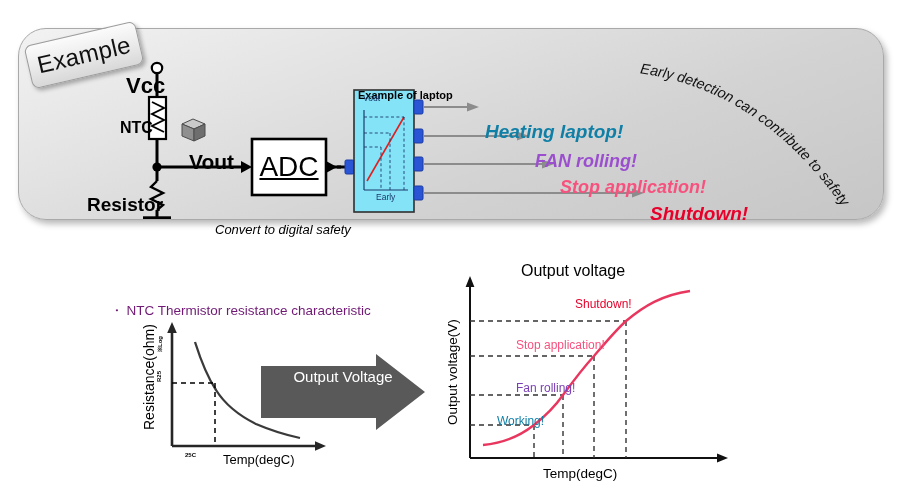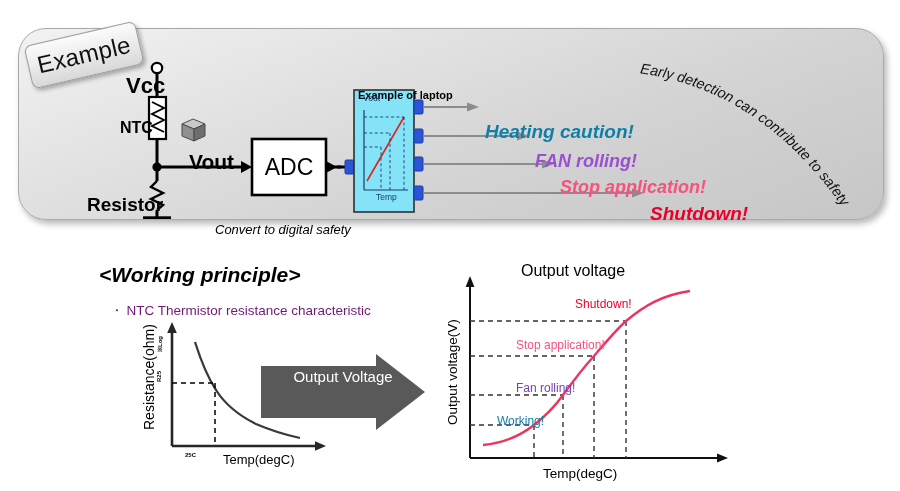--- a/index.html
+++ b/index.html
@@ -258,45 +258,44 @@
       </g>
     </svg>
 
     <div class="ctext" id="lbl-vcc">Vcc</div>
     <div class="ctext" id="lbl-ntc">NTC</div>
     <div class="ctext" id="lbl-vout">Vout</div>
     <div class="ctext" id="lbl-resistor">Resistor</div>
     <div class="ctext" id="lbl-convdig">Convert to digital safety</div>
     <div class="ctext" id="lbl-laptop">Example of laptop</div>
 
-    <div style="position:absolute;left:233px;top:110px;width:74px;height:56px;display:flex;align-items:center;justify-content:center;font-size:23px;color:#000;">ADC</div>
+    <div style="position:absolute;left:233px;top:110px;width:74px;height:56px;display:flex;align-items:center;justify-content:center;font-size:28px;color:#000;text-decoration:underline;">ADC</div>
 
     <div style="position:absolute;left:344px;top:64px;font-size:8.5px;color:#1b3a6b;">Vout</div>
-    <div style="position:absolute;left:357px;top:163px;font-size:8.5px;color:#1b3a6b;">Temp</div>
-
-    <div class="alert-msg" id="alert-0" style="color: rgb(15, 127, 166);">Heating caution!</div>
+    <div style="position:absolute;left:357px;top:163px;font-size:8.5px;color:#1b3a6b;">Early</div>
+
+    <div class="alert-msg" id="alert-0" style="color: rgb(15, 127, 166);">Heating laptop!</div>
     <div class="alert-msg" id="alert-1" style="color: rgb(155, 79, 207);">FAN rolling!</div>
     <div class="alert-msg" id="alert-2" style="color: rgb(247, 81, 126);">Stop application!</div>
     <div class="alert-msg" id="alert-3" style="color: rgb(232, 0, 42);">Shutdown!</div>
 
     <svg id="tagline-svg" viewBox="0 0 290 196">
       <defs>
         <path id="arcpath" d="M 18,22 Q 150,38 238,178" fill="none"></path>
       </defs>
       <text>
         <textPath href="#arcpath" startOffset="1%"><tspan id="tagline-tspan">Early detection can contribute to safety</tspan></textPath>
       </text>
     </svg>
 
     <div id="example-tag">
       <div class="tag-text">Example</div>
     </div>
   </div>
 
-  <div id="working-principle-title">&lt;Working principle&gt;</div>
 
   <div id="ntc-char-caption">
     <span class="bullet">・</span><span>NTC Thermistor resistance characteristic</span>
   </div>
 
   <svg class="panel-svg" style="left:150px; top:318px;" width="190" height="150" viewBox="0 0 190 150">
 
     <line x1="22" y1="14" x2="22" y2="128" stroke="#262626" stroke-width="2.6"></line>
     <polygon points="22,4 17.2,15 26.8,15" fill="#262626"></polygon>
 

